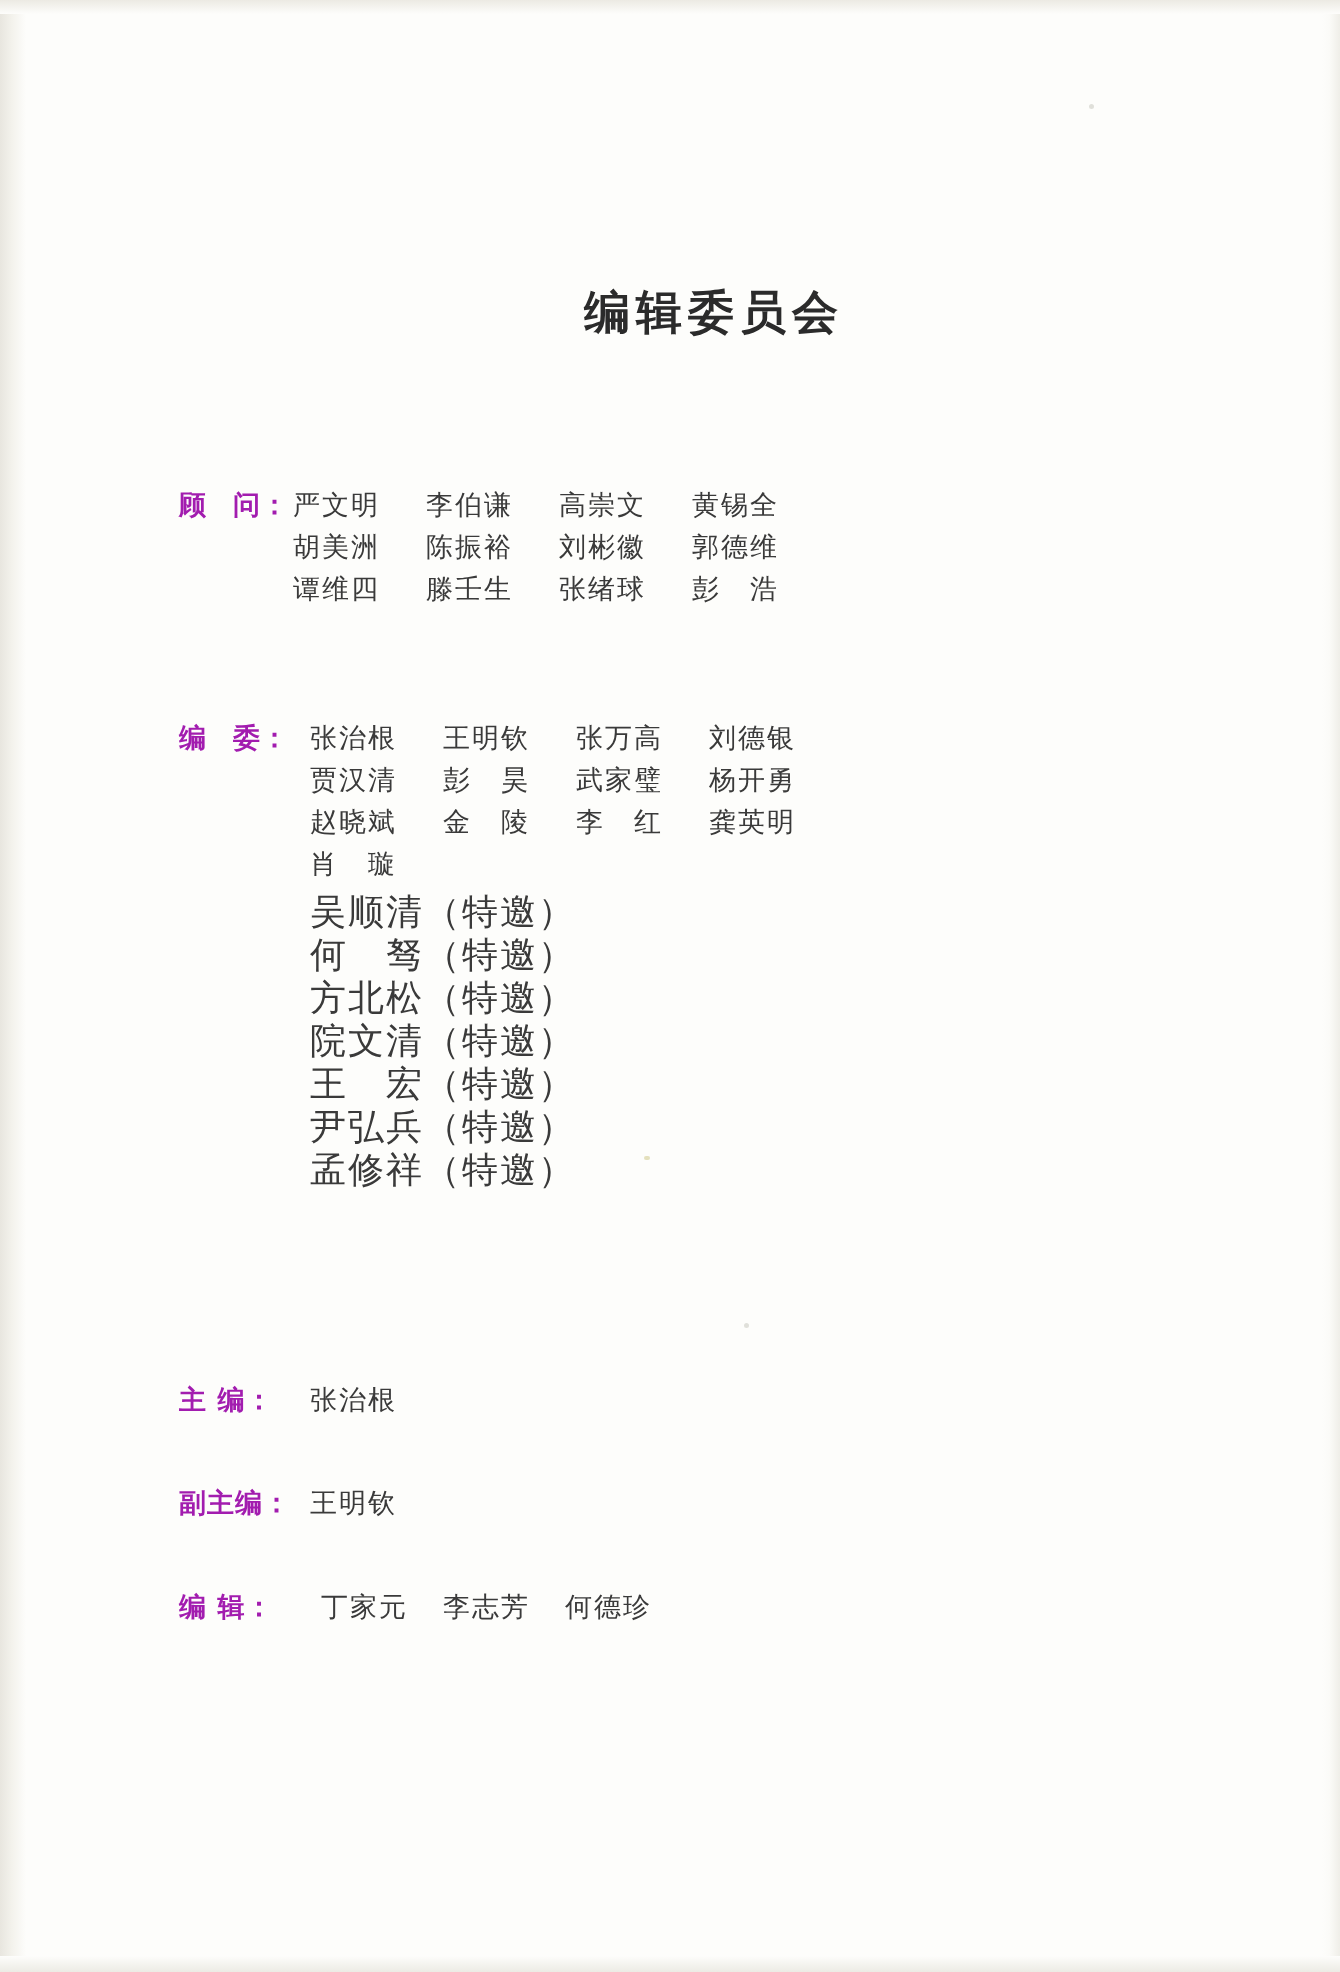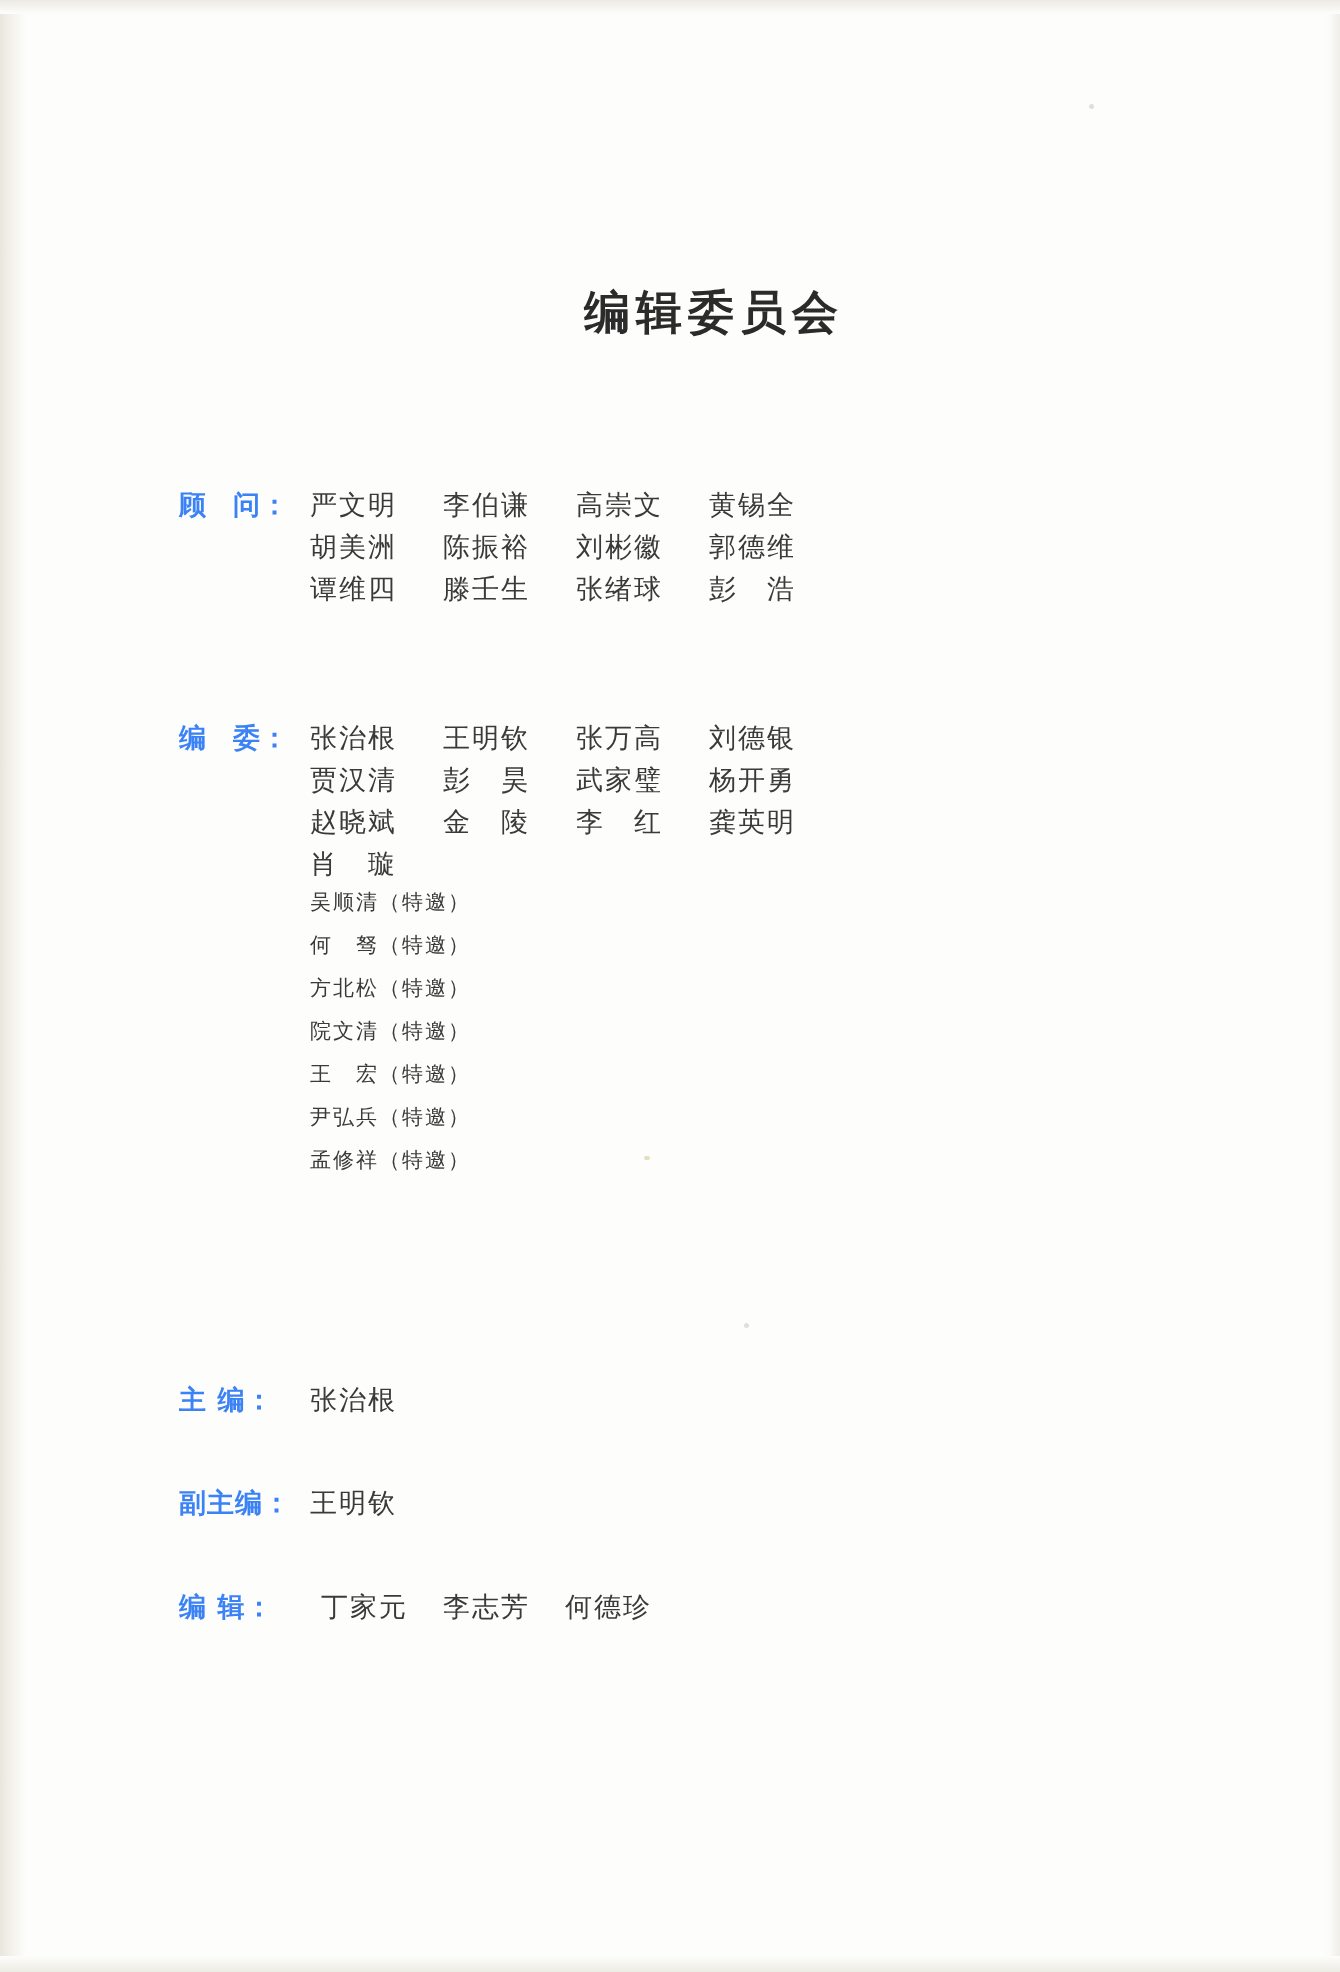--- a/index.html
+++ b/index.html
@@ -65,21 +65,21 @@
     font-weight: bold;
     letter-spacing: 6px;
     color: #2b2b2b;
     font-family: "DejaVu Serif", "Liberation Serif", serif;
   }
 
   .label {
     position: absolute;
     font-size: 27px;
     font-weight: bold;
-    color: #3b82f6;
+    color: #a21caf;
     letter-spacing: 1px;
     white-space: nowrap;
     font-family: "DejaVu Sans", "Liberation Sans", sans-serif;
   }
   .label .sp { display: inline-block; width: 26px; }
 
   .rows {
     position: absolute;
   }
   .row {
@@ -98,21 +98,21 @@
   .nm.wide {
     width: auto;
     padding-right: 0;
   }
 
   
   .row-single {
     display: block;
     height: 43px;
     white-space: nowrap;
-    font-size: 21px;
+    font-size: 36px;
     color: #3a3a3a;
     letter-spacing: 2px;
   }
 
   .flat-row {
     position: absolute;
     font-size: 27px;
     color: #3a3a3a;
     letter-spacing: 2px;
     white-space: nowrap;
@@ -143,21 +143,21 @@
   <div class="edge-top"></div>
   <div class="edge-bottom"></div>
 
   <div class="content">
 
     <div class="title">编辑委员会</div>
 
     <div class="label" style="left:135px; top:487px;">
       <span>顾</span><span class="sp"></span><span>问</span>：
     </div>
-    <div class="rows" style="left:266px; top:487px;">
+    <div class="rows" style="left:249px; top:487px;">
       <div class="row">
         <span class="nm">严文明</span><span class="nm">李伯谦</span><span class="nm">高崇文</span><span class="nm">黄锡全</span>
       </div>
       <div class="row">
         <span class="nm">胡美洲</span><span class="nm">陈振裕</span><span class="nm">刘彬徽</span><span class="nm">郭德维</span>
       </div>
       <div class="row">
         <span class="nm">谭维四</span><span class="nm">滕壬生</span><span class="nm">张绪球</span><span class="nm">彭　浩</span>
       </div>
     </div>

